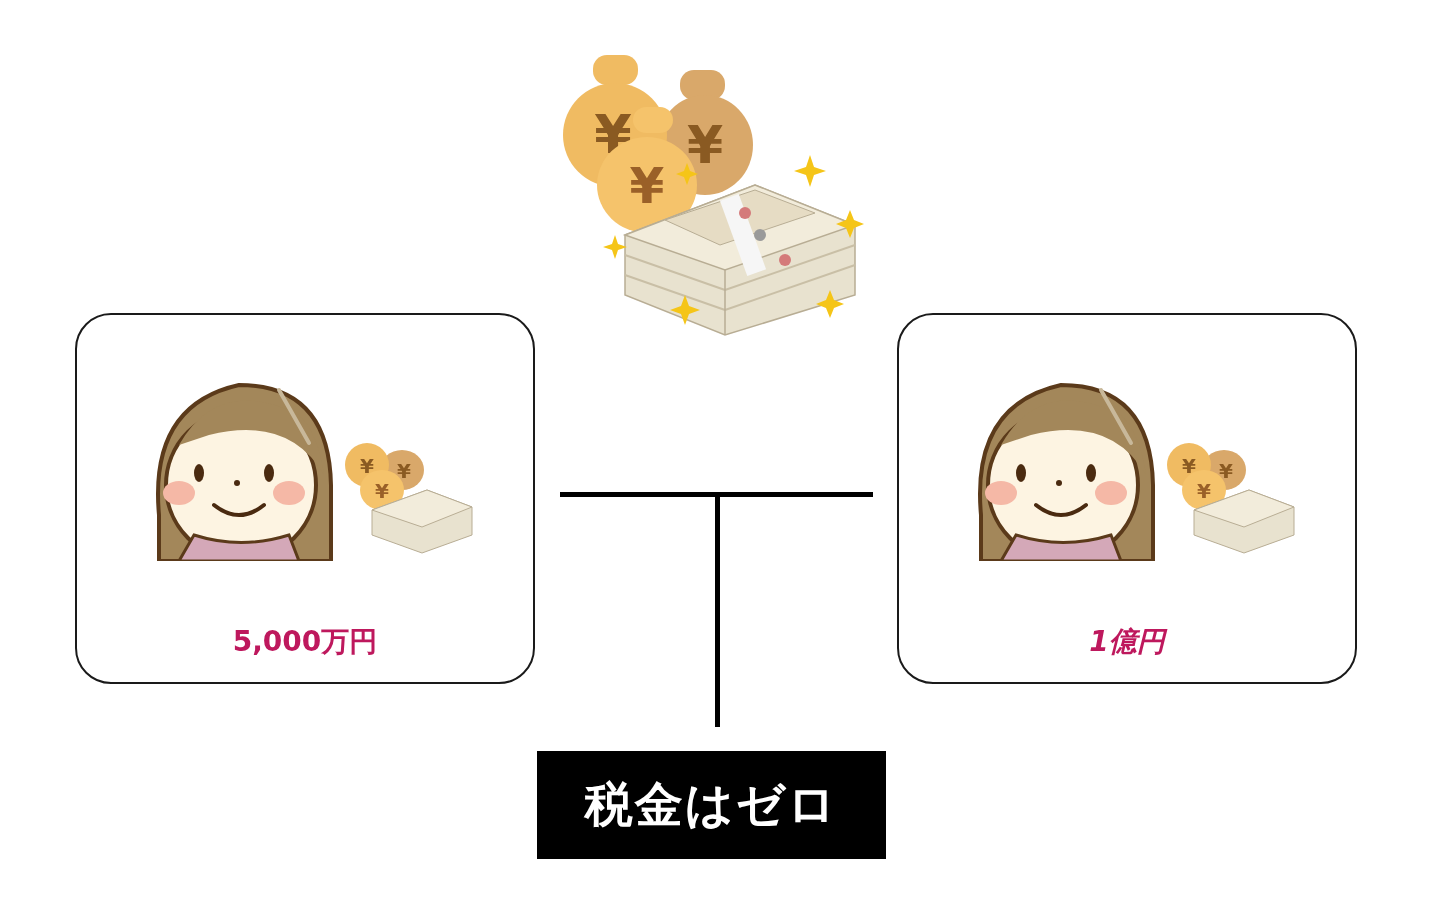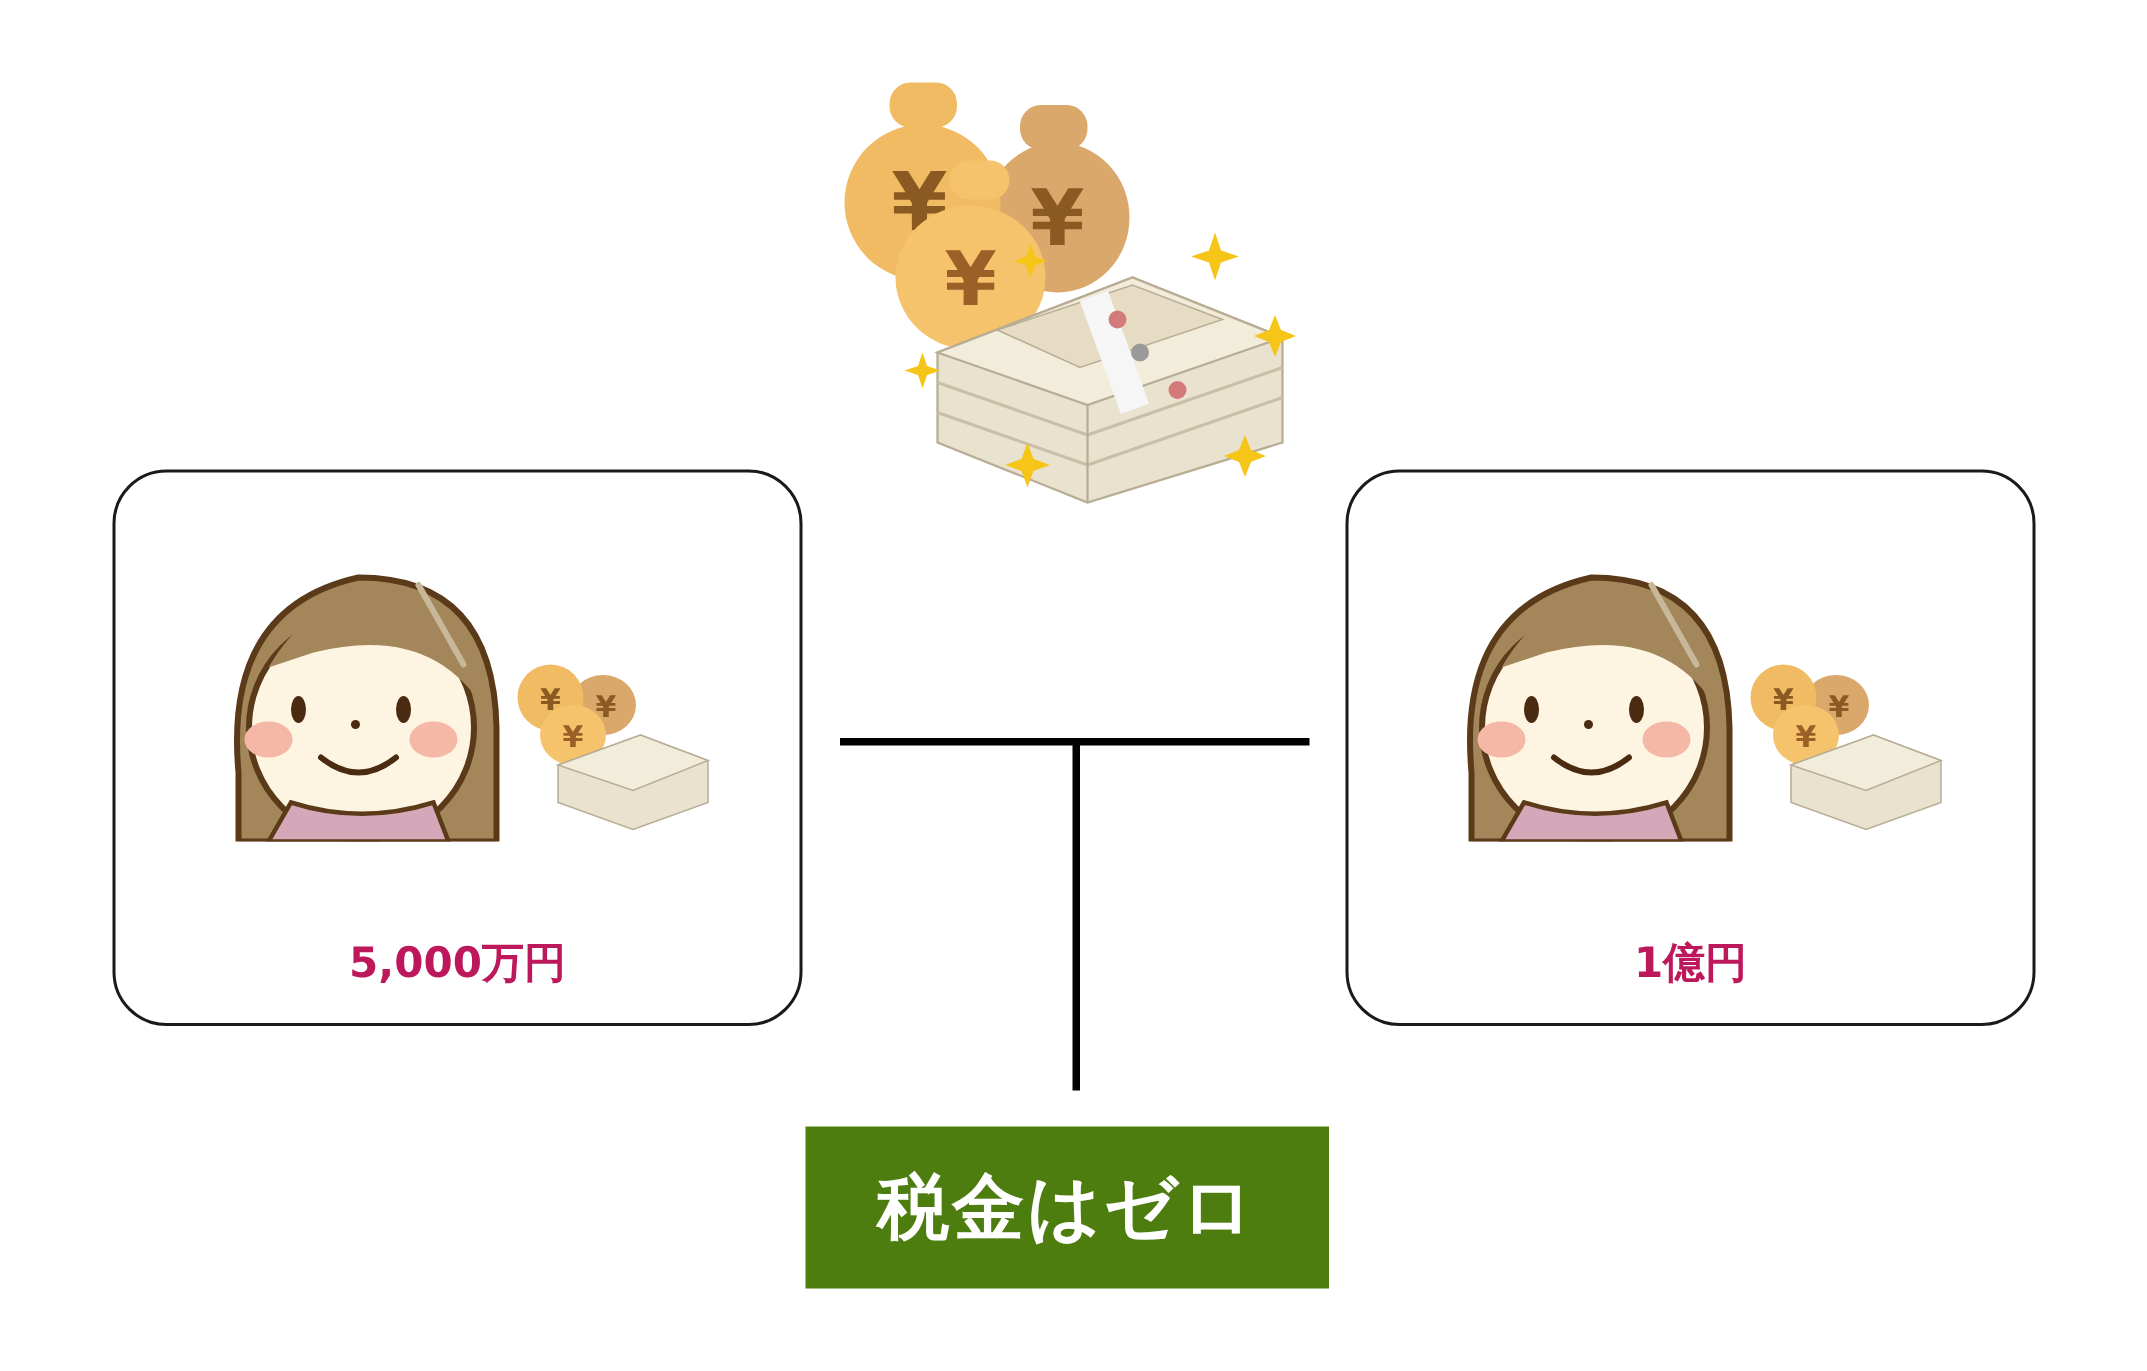--- a/index.html
+++ b/index.html
@@ -1,21 +1,21 @@
 <!DOCTYPE html>
 <html><head>
 <meta charset="utf-8">
 <style>
   html,body{margin:0;padding:0;background:#fff;}
   body{width:1431px;height:914px;position:relative;overflow:hidden;font-family:"DejaVu Sans","Liberation Sans",sans-serif;}
   .abs{position:absolute;}
   .card{position:absolute;border:2px solid #1a1a1a;border-radius:36px;background:#fff;box-sizing:border-box;}
   .card-label{position:absolute;left:0;right:0;text-align:center;font-size:28px;color:#be185d;font-weight:600;}
   .line{position:absolute;background:#000;}
-  .result{position:absolute;left:537px;top:751px;width:349px;height:108px;background:#4d7c0f;color:#fff;
+  .result{position:absolute;left:537px;top:751px;width:349px;height:108px;background:#000000;color:#fff;
     display:flex;align-items:center;justify-content:center;font-size:48px;font-weight:600;letter-spacing:2px;}
 </style>
 </head>
 <body>
 
 <svg class="abs" style="left:555px;top:45px;" width="320" height="295" viewBox="0 0 320 295">
 
   <g>
     <rect x="125" y="25" width="45" height="30" rx="14" fill="#d9a86a"></rect>
     <ellipse cx="150" cy="100" rx="48" ry="50" fill="#d9a86a"></ellipse>
@@ -103,21 +103,21 @@
   <svg class="abs" style="left:265px;top:120px;" width="140" height="120" viewBox="0 0 140 120">
     <ellipse cx="60" cy="35" rx="22" ry="20" fill="#d9a86a"></ellipse>
     <ellipse cx="25" cy="30" rx="22" ry="22" fill="#f0bb62"></ellipse>
     <ellipse cx="40" cy="55" rx="22" ry="20" fill="#f5c36b"></ellipse>
     <text x="25" y="38" font-size="20" font-weight="bold" text-anchor="middle" fill="#8a5a22" font-family="DejaVu Sans, sans-serif">¥</text>
     <text x="62" y="43" font-size="20" font-weight="bold" text-anchor="middle" fill="#8a5a22" font-family="DejaVu Sans, sans-serif">¥</text>
     <text x="40" y="63" font-size="20" font-weight="bold" text-anchor="middle" fill="#9a6028" font-family="DejaVu Sans, sans-serif">¥</text>
     <polygon points="30,75 85,55 130,72 130,100 80,118 30,100" fill="#e8e2cf" stroke="#b8ad94"></polygon>
     <polygon points="30,75 80,92 130,72 85,55" fill="#f2ecdb" stroke="#b8ad94"></polygon>
   </svg>
-  <div class="card-label" style="top:308px;">1億円</div>
+  <div class="card-label" style="top:308px;font-style:italic;">1億円</div>
 </div>
 
 <div class="line" style="left:560px;top:492px;width:313px;height:5px;"></div>
 <div class="line" style="left:715px;top:495px;width:5px;height:232px;"></div>
 
 <div class="result">
   <span>税金はゼロ</span>
 </div>
 
 </body></html>

